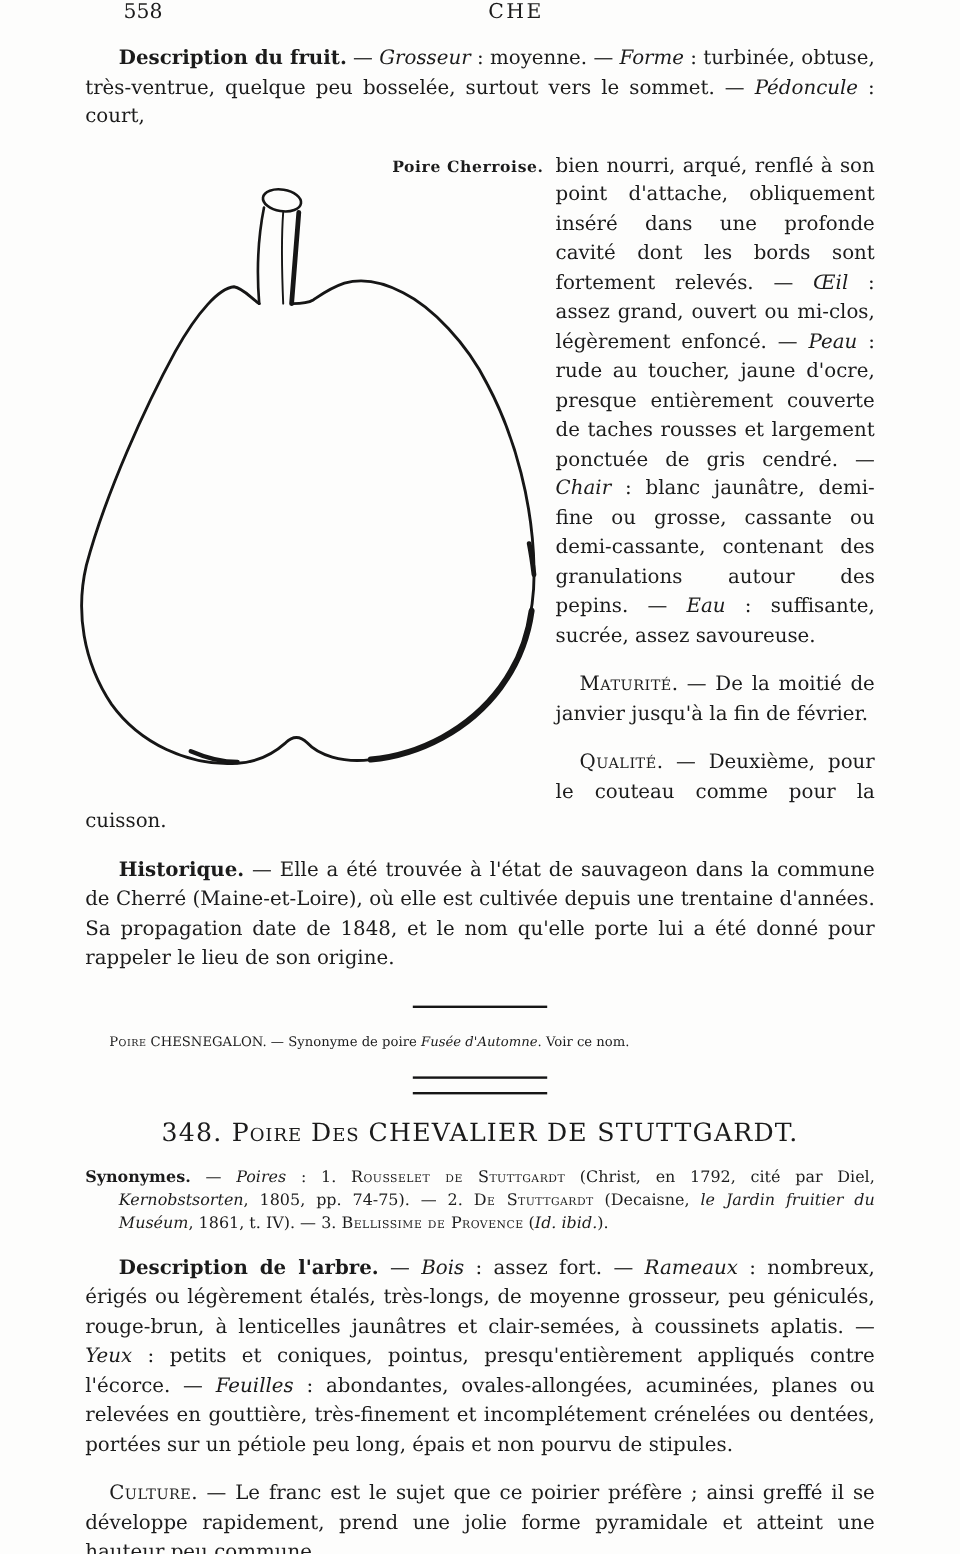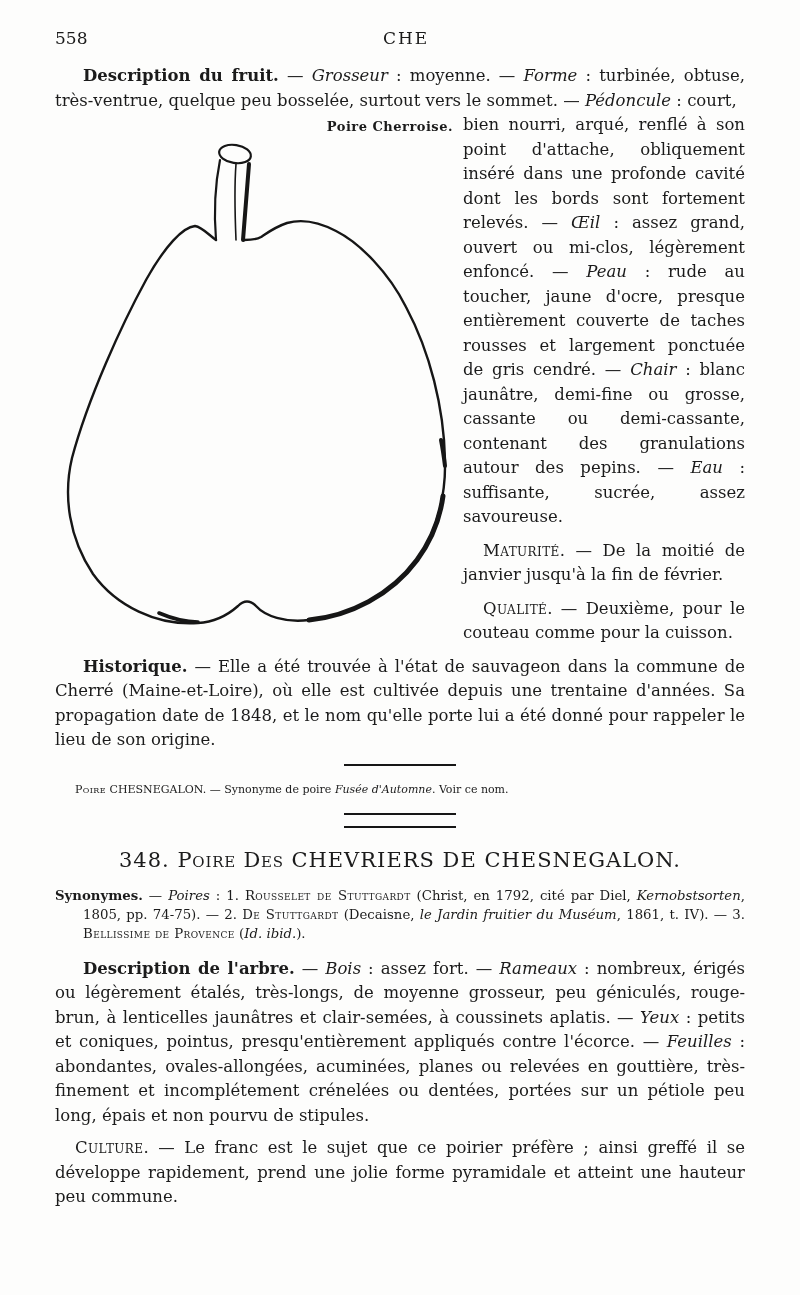--- a/index.html
+++ b/index.html
@@ -5,25 +5,25 @@
   html,body{margin:0;padding:0;}
   body{
     width:800px;height:1295px;
     background:#fdfdfc;
     color:#1b1b1b;
     font-family:"DejaVu Serif","Liberation Serif",serif;
     overflow:hidden;
   }
   .content{margin:0 55px;width:690px;}
   
-  .page-header{display:flex;align-items:baseline;padding-top:28px;position:relative;}
+  .page-header{display:flex;align-items:baseline;position:relative;margin-left:48px;}
   .page-number{font-size:17px;}
   .running-title{position:absolute;left:12px;right:0;text-align:center;font-size:17px;letter-spacing:2px;}
   
-  p{margin:0;text-align:justify;font-size:16.5px;line-height:24.5px;}
+  p{margin:16px;text-align:justify;font-size:16.5px;line-height:24.5px;}
   .indent{text-indent:28px;}
   .indent-sm{text-indent:20px;}
   .mt{margin-top:9px;}
   .seg-b{font-weight:bold;}
   .seg-i{font-style:italic;}
   .seg-sc{font-variant:small-caps;letter-spacing:.4px;}
   
   .figure{float:left;width:398px;margin:2px 10px 4px 0;text-align:center;}
   .figure-caption{font-size:13px;font-weight:bold;letter-spacing:.5px;margin:4px 0 6px 0;text-align:right;}
   .figure svg{display:block;margin:0 auto;}
@@ -95,21 +95,21 @@
 
   <hr class="rule">
 
   <p class="xref"><span class="seg-sc">Poire</span><span> CHESNEGALON. — Synonyme de poire </span><span class="seg-i">Fusée d'Automne</span><span>. Voir ce nom.</span></p>
 
   <hr class="rule">
 
 
   <hr class="rule">
 
-  <h1 class="article-heading"><span>348. </span><span class="seg-sc">Poire Des </span><span>CHEVRIERS DE CHESNEGALON.</span></h1>
+  <h1 class="article-heading"><span>348. </span><span class="seg-sc">Poire Des </span><span>CHEVALIER DE STUTTGARDT.</span></h1>
 
   <p class="synonyms"><span class="seg-b">Synonymes.</span><span> — </span><span class="seg-i">Poires</span><span> : 1. </span><span class="seg-sc">Rousselet de Stuttgardt</span><span> (Christ, en 1792, cité par Diel, </span><span class="seg-i">Kernobstsorten</span><span>, 1805, pp. 74-75). — 2. </span><span class="seg-sc">De Stuttgardt</span><span> (Decaisne, </span><span class="seg-i">le Jardin fruitier du Muséum</span><span>, 1861, t. IV). — 3. </span><span class="seg-sc">Bellissime de Provence</span><span> (</span><span class="seg-i">Id. ibid.</span><span>).</span></p>
 
   <p class="indent" style="margin-top:14px;"><span class="seg-b">Description de l'arbre.</span><span> — </span><span class="seg-i">Bois</span><span> : assez fort. — </span><span class="seg-i">Rameaux</span><span> : nombreux, érigés ou légèrement étalés, très-longs, de moyenne grosseur, peu géniculés, rouge-brun, à lenticelles jaunâtres et clair-semées, à coussinets aplatis. — </span><span class="seg-i">Yeux</span><span> : petits et coniques, pointus, presqu'entièrement appliqués contre l'écorce. — </span><span class="seg-i">Feuilles</span><span> : abondantes, ovales-allongées, acuminées, planes ou relevées en gouttière, très-finement et incomplétement crénelées ou dentées, portées sur un pétiole peu long, épais et non pourvu de stipules.</span></p>
 
 
   <p class="indent-sm" style="margin-top:8px;"><span class="seg-sc">Culture</span><span>. — Le franc est le sujet que ce poirier préfère ; ainsi greffé il se développe rapidement, prend une jolie forme pyramidale et atteint une hauteur peu commune.</span></p>
 
 </div>
 

